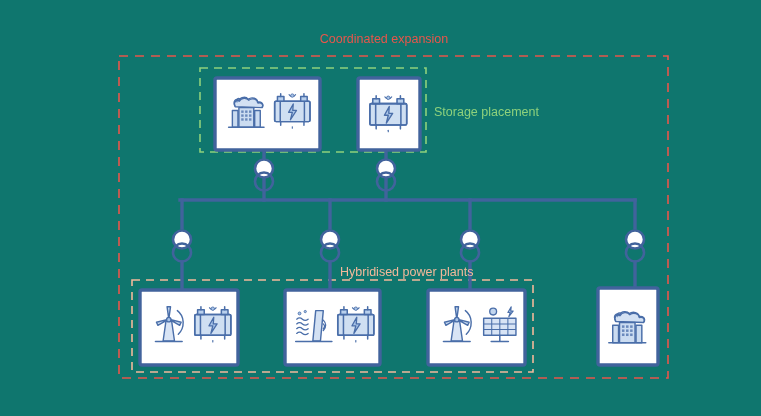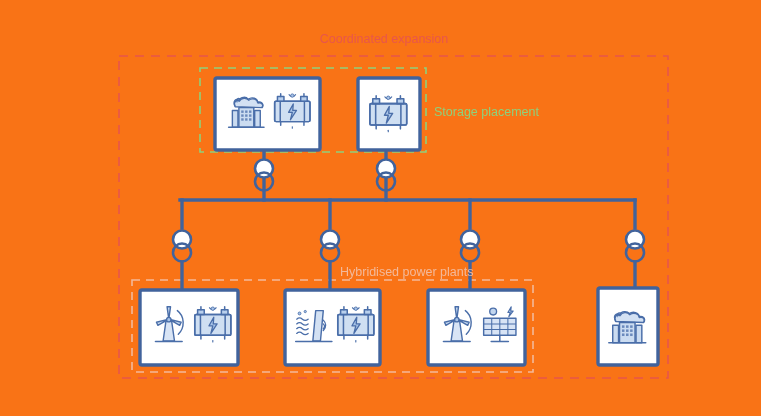--- a/index.html
+++ b/index.html
@@ -1,21 +1,21 @@
 <!DOCTYPE html>
 <html><head>
 <meta charset="utf-8">
 <title>Power System Expansion Diagram</title>
 <style>
   html,body{margin:0;padding:0;background:#ffffff;}
   body{
     font-family:"Liberation Sans","DejaVu Sans",sans-serif;
     width:761px;height:416px;overflow:hidden;
   }
-  #stage{position:relative;width:761px;height:416px;background:#f97316;}
+  #stage{position:relative;width:761px;height:416px;background:#0f766e;}
   svg.diagram{position:absolute;left:0;top:0;width:761px;height:416px;}
 </style>
 </head>
 <body>
 
 <div id="stage">
 
   <svg class="diagram" viewBox="0 0 761 416">
     <defs>
 

